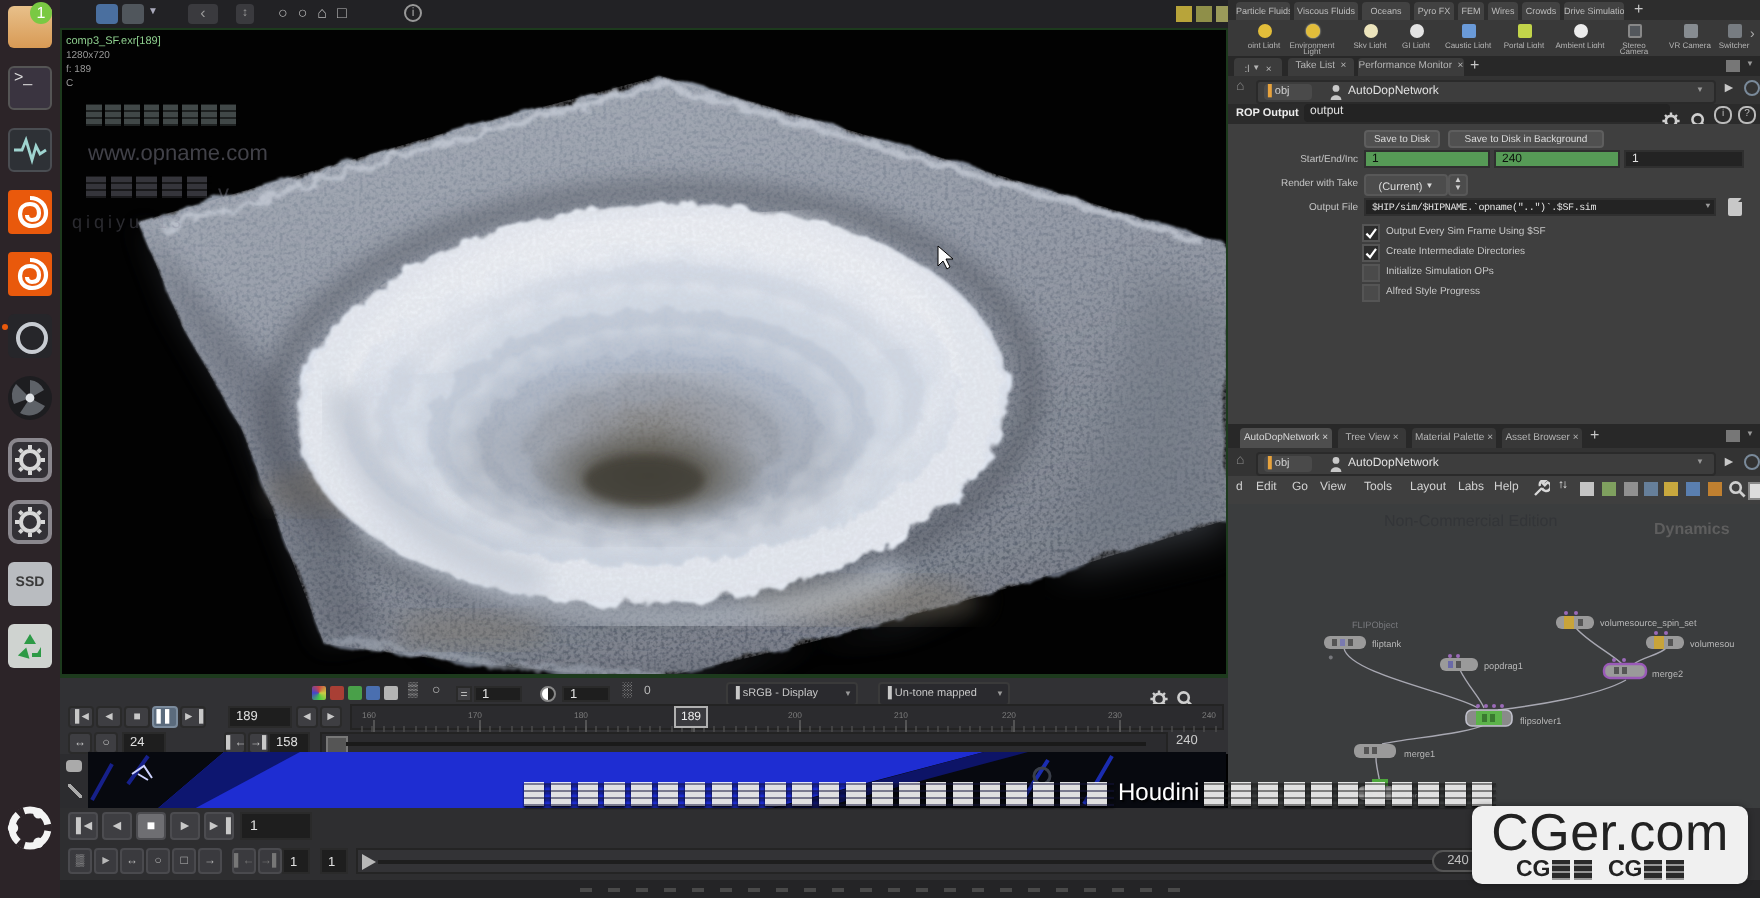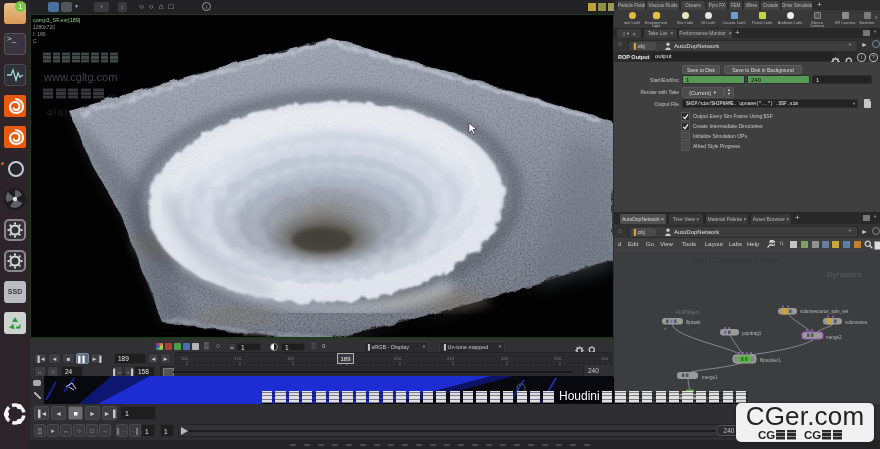--- a/index.html
+++ b/index.html
@@ -207,24 +207,24 @@
 
 <text x="2" y="7" font-size="5.5" fill="#8ecf8e" font-family="Liberation Sans">comp3_SF.exr[189]</text>
 <text x="2" y="14" font-size="5" fill="#9a9a9a">1280x720</text>
 <text x="2" y="21" font-size="5" fill="#9a9a9a">f: 189</text>
 <text x="2" y="28" font-size="5" fill="#9a9a9a">C</text>
 
 <path d="M438,108 l0,10 2.5,-2.5 2,4 1.5,-1 -2,-4 3.5,0 Z" fill="#fff" stroke="#000" stroke-width="0.5"></path>
 </svg>
 
 <div class="abs" style="left:12px;top:37px;width:77px;height:11px;opacity:0.42;background:repeating-linear-gradient(0deg,rgba(0,0,0,0.55) 0 1px,transparent 1px 3.5px),repeating-linear-gradient(90deg,#9aa 0 7.8px,transparent 7.8px 9.6px);"></div>
-<div class="abs" style="left:13px;top:52px;width:68px;height:9px;"><span style="font-size:11px;color:#99a;opacity:0.42;letter-spacing:0px;line-height:9px;">www.cgltg.com</span></div>
+<div class="abs" style="left:13px;top:52px;width:68px;height:9px;"><span style="font-size:11px;color:#99a;opacity:0.42;letter-spacing:0px;line-height:9px;">www.opname.com</span></div>
 <div class="abs" style="left:12px;top:73px;width:63px;height:11px;opacity:0.34;background:repeating-linear-gradient(0deg,rgba(0,0,0,0.55) 0 1px,transparent 1px 3.5px),repeating-linear-gradient(90deg,#99a 0 10.2px,transparent 10.2px 12.6px);"></div>
 <div class="abs" style="left:78px;top:72px;"><span style="font-size:11px;color:#99a;opacity:0.34;">v</span></div>
-<div class="abs" style="left:16px;top:86px;width:64px;height:8px;"><span style="font-size:9px;color:#889;opacity:0.3;letter-spacing:2px;line-height:8px;">qiqiyu_13</span></div>
+<div class="abs" style="left:5px;top:86px;width:64px;height:8px;"><span style="font-size:9px;color:#889;opacity:0.3;letter-spacing:2px;line-height:8px;">qiqiyu_13</span></div>
 </div>
 
 <div class="abs" id="rightpanel" style="left:614px;top:0;width:266px;height:449px;background:#3f3f3f;font-family:'Liberation Sans',sans-serif;">
 
   <div class="abs" style="left:0;top:0;width:267px;height:10px;background:#2d2d2d;">
     <style>.stab{position:absolute;top:1px;height:9px;background:#424242;border-radius:2px 2px 0 0;color:#bdbdbd;font-size:4.5px;line-height:9px;text-align:center;overflow:hidden;white-space:nowrap;}</style>
     <div class="stab" style="left:4px;width:27px;">Particle Fluids</div>
     <div class="stab" style="left:33px;width:32px;">Viscous Fluids</div>
     <div class="stab" style="left:67px;width:24px;">Oceans</div>
     <div class="stab" style="left:93px;width:20px;">Pyro FX</div>
@@ -386,21 +386,21 @@
     <div class="abs" style="left:240px;top:3px;width:7px;height:7px;background:#c08030;"></div>
     <span class="abs" style="left:250px;top:2px;width:9px;height:9px;"><svg width="9" height="9">
           <circle cx="3.8" cy="3.8" r="2.6" fill="none" stroke="#cfcfcf" stroke-width="1.3"></circle>
           <path d="M5.8,5.8 L8.3,8.3" stroke="#cfcfcf" stroke-width="1.4"></path>
         </svg></span>
     <div class="abs" style="left:260px;top:3px;width:7px;height:7px;background:#ddd;border:1px solid #888;"></div>
   </div>
 
   <div class="abs" style="left:0;top:252px;width:267px;height:197px;background:#3b3d3e;overflow:hidden;">
     <div class="abs" style="left:78px;top:4px;color:#333538;font-size:8px;">Non-Commercial Edition</div>
-    <div class="abs" style="left:213px;top:18px;color:#5e5e5e;font-size:8px;font-weight:normal;">Dynamics</div>
+    <div class="abs" style="left:213px;top:8px;color:#5e5e5e;font-size:8px;font-weight:bold;">Dynamics</div>
     <svg width="267" height="197" style="position:absolute;left:0;top:0;">
       <g stroke="#a8a8b2" stroke-width="0.7" fill="none">
         <path d="M58,72 C60,85 115,95 125,102"></path>
         <path d="M116,83 C120,91 126,97 128,102"></path>
         <path d="M199,88 C185,96 152,101 135,103"></path>
         <path d="M174,62 C180,69 192,75 197,80"></path>
         <path d="M219,72 C217,75 206,77 203,80"></path>
         <path d="M129,110 C120,115 90,117 77,120"></path>
         <path d="M74,127 C74,132 76,137 76,141"></path>
       </g>

